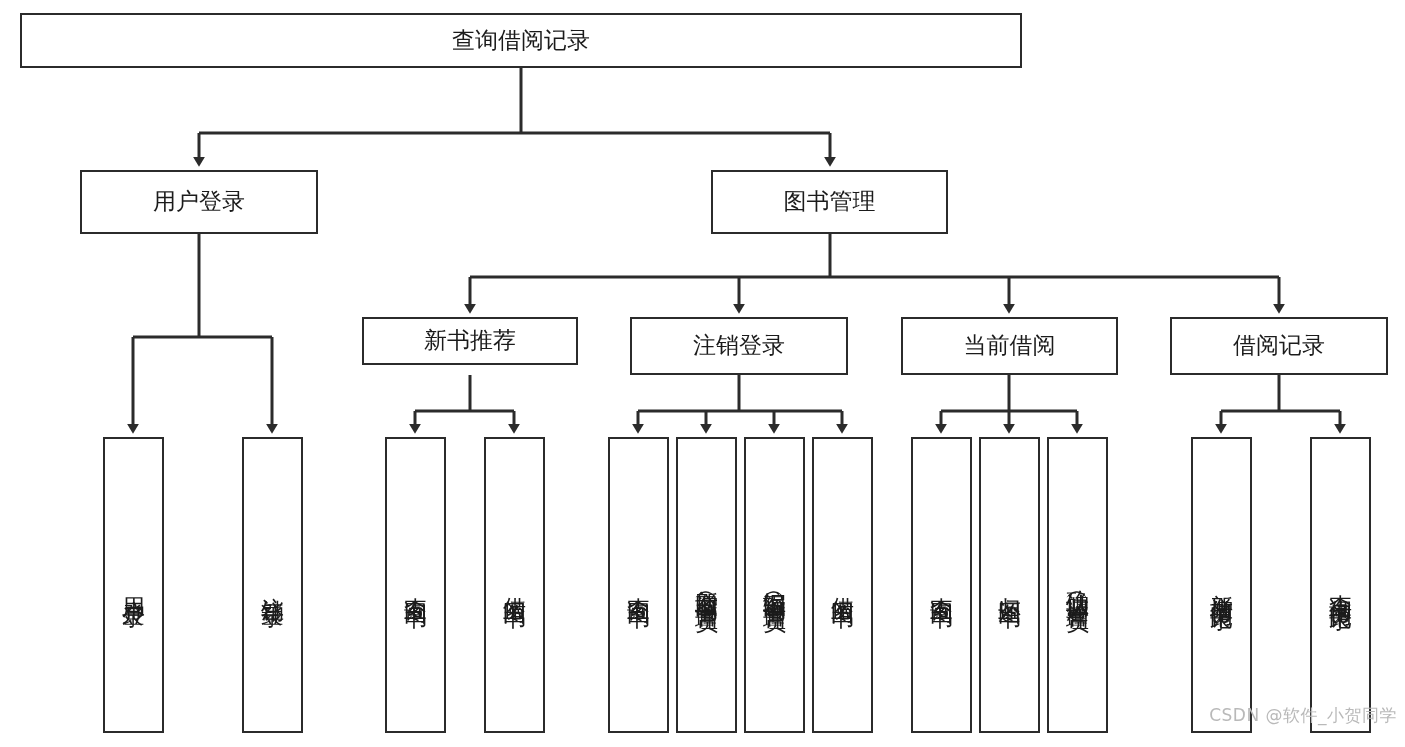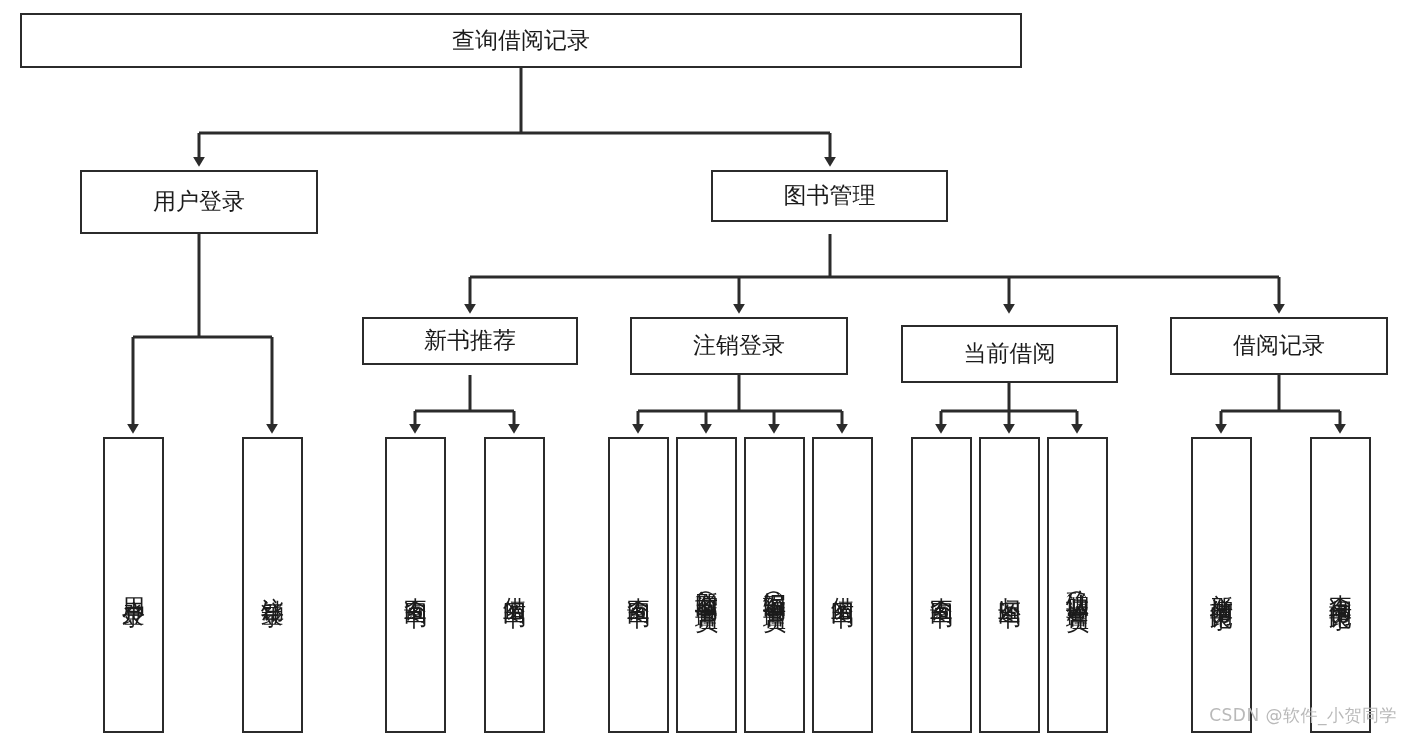--- a/index.html
+++ b/index.html
@@ -122,31 +122,31 @@
     </g>
   </svg>
 
   <div class="node horiz" style="left:20px; top:13px; width:1002px; height:55px;">
     <span class="lbl">查询借阅记录</span>
   </div>
 
   <div class="node horiz" style="left:80px; top:170px; width:238px; height:64px;">
     <span class="lbl">用户登录</span>
   </div>
-  <div class="node horiz" style="left:711px; top:170px; width:237px; height:52px;">
+  <div class="node horiz" style="left:711px; top:170px; width:237px; height:64px;">
     <span class="lbl">图书管理</span>
   </div>
 
   <div class="node horiz" style="left:362px; top:317px; width:216px; height:48px;">
     <span class="lbl">新书推荐</span>
   </div>
   <div class="node horiz" style="left:630px; top:317px; width:218px; height:58px;">
     <span class="lbl">注销登录</span>
   </div>
-  <div class="node horiz" style="left:901px; top:317px; width:217px; height:58px;margin-top:8px;">
+  <div class="node horiz" style="left:901px; top:317px; width:217px; height:58px;">
     <span class="lbl">当前借阅</span>
   </div>
   <div class="node horiz" style="left:1170px; top:317px; width:218px; height:58px;font-family:Liberation Serif, serif;">
     <span class="lbl">借阅记录</span>
   </div>
 
   <div class="node vert" style="left:103px; top:437px; width:61px; height:296px;">
     <span class="lbl">用户登录</span>
   </div>
   <div class="node vert" style="left:242px; top:437px; width:61px; height:296px;">

